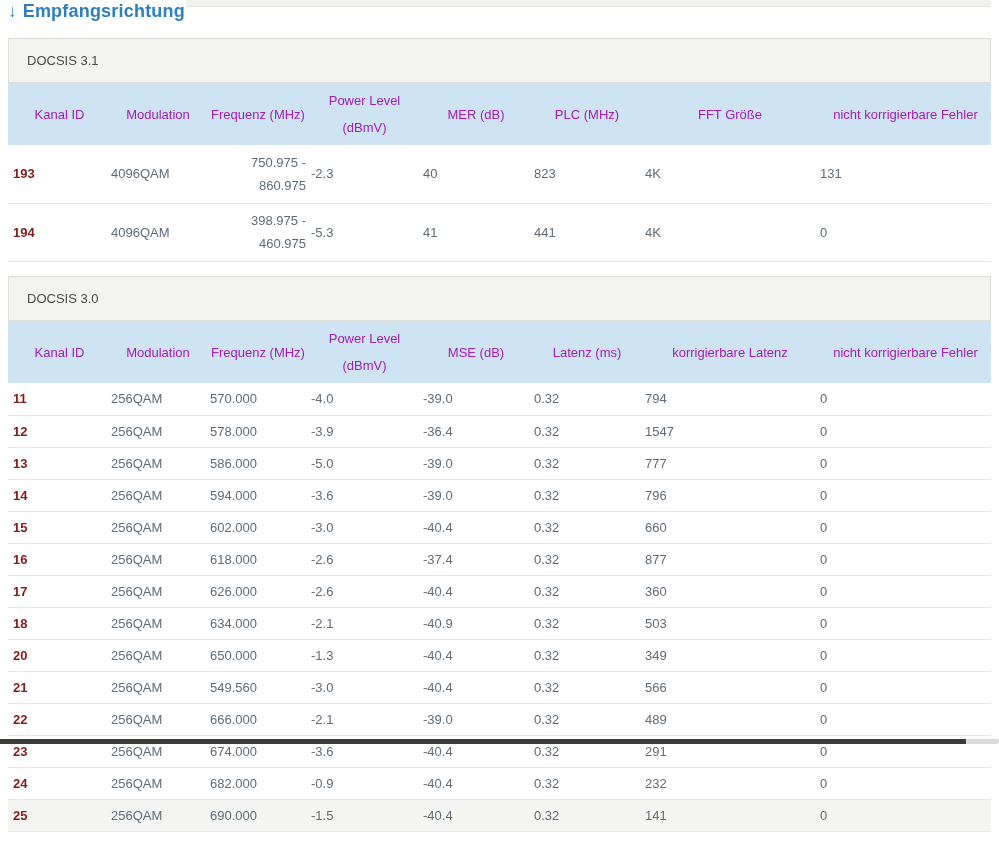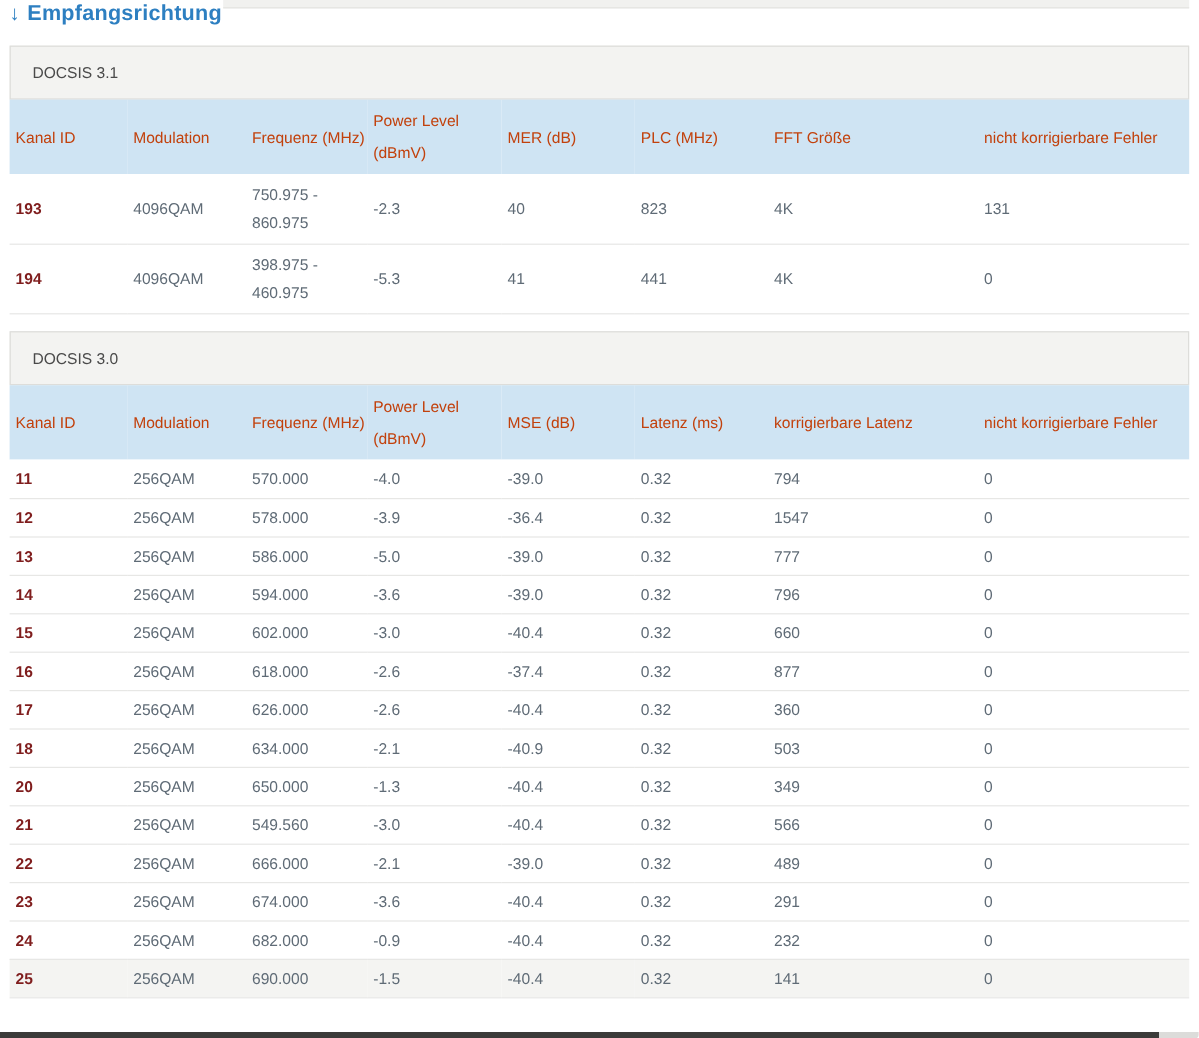--- a/index.html
+++ b/index.html
@@ -1,47 +1,47 @@
 <!DOCTYPE html>
 <html><head>
 <meta charset="utf-8">
 <style>
   * { margin:0; padding:0; box-sizing:border-box; }
   html,body { width:999px; height:865px; overflow:hidden; background:#ffffff;
     font-family:"Liberation Sans", sans-serif; }
-  .page { position:relative; width:999px; height:865px; }
+  .page { position:relative; width:999px; height:744px; }
 
   .top-remnant { position:absolute; top:0; left:186px; right:8px; height:7px;
     background:#f1f1ef; border-bottom:1px solid #e3e3e0; }
 
   .page-title { position:absolute; top:1px; left:8px; font-size:18px; font-weight:700;
     color:#2d7fc1; letter-spacing:0.2px; cursor:pointer; }
   .page-title .arrow { font-size:17px; margin-right:6px; font-weight:700; }
 
   .panel { position:absolute; left:8px; width:983px; background:#ffffff; }
   .panel-31 { top:38px; }
   .panel-30 { top:276px; }
 
   .section-header { height:45px; background:#f3f3f1; border:1px solid #ddddda;
     display:flex; align-items:center; padding-left:18px; font-size:13px; color:#4a4a4a; }
 
   table { border-collapse:collapse; table-layout:fixed; width:983px; }
   col.c1{width:98px} col.c2{width:99px} col.c3{width:101px} col.c4{width:112px}
   col.c5{width:111px} col.c6{width:111px} col.c7{width:175px} col.c8{width:auto}
 
   thead th { background:#cfe4f3; height:62px; font-weight:400; font-size:13px;
-    color:#c2410c; text-align:left; vertical-align:middle; padding-left:5px; }
+    color:#a21caf; text-align:center; vertical-align:middle; padding-left:5px; }
   thead th .hl { display:block; line-height:27px; }
 
   tbody td { background:#ffffff; font-size:13px; color:#5f6b76; text-align:left;
     vertical-align:middle; padding-left:5px; border-bottom:1px solid #e7e7e5; }
   .t31 tbody td { height:58px; }
   .t30 tbody td { height:32px; }
   td.kanal { font-weight:700; color:#7f1d1d; }
-  .freq-line { line-height:23px; }
+  .freq-line { line-height:23px;text-align:right; }
   .t30 tbody tr:nth-last-of-type(1) td { background:#f4f4f2; }
   .panel-30 table { border-bottom:none; }
 
   .bottom-bar-dark { position:absolute; bottom:0; left:0; width:966px; height:5px;
     background:#3b3b39; }
   .bottom-bar-light { position:absolute; bottom:0; left:966px; width:33px; height:5px;
     background:#dcdcda; border-radius:0 0 3px 0; }
 </style>
 </head>
 <body>

